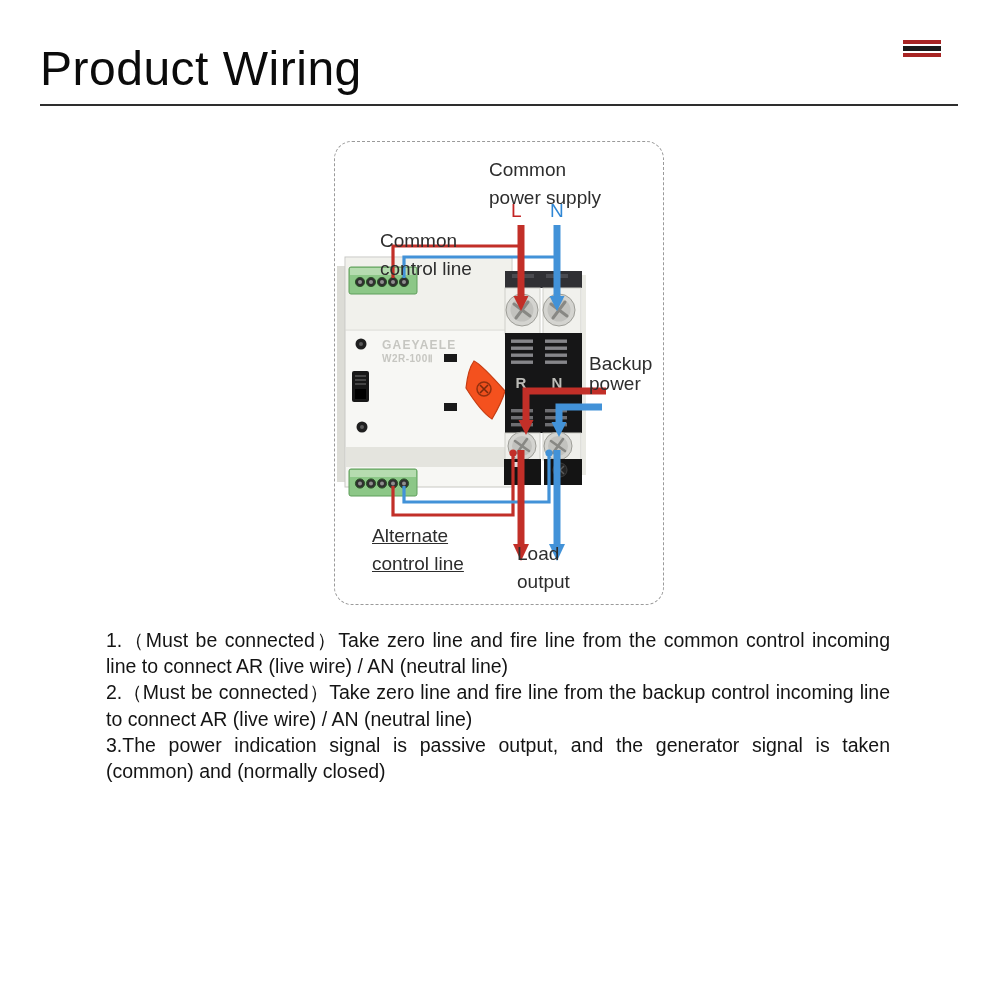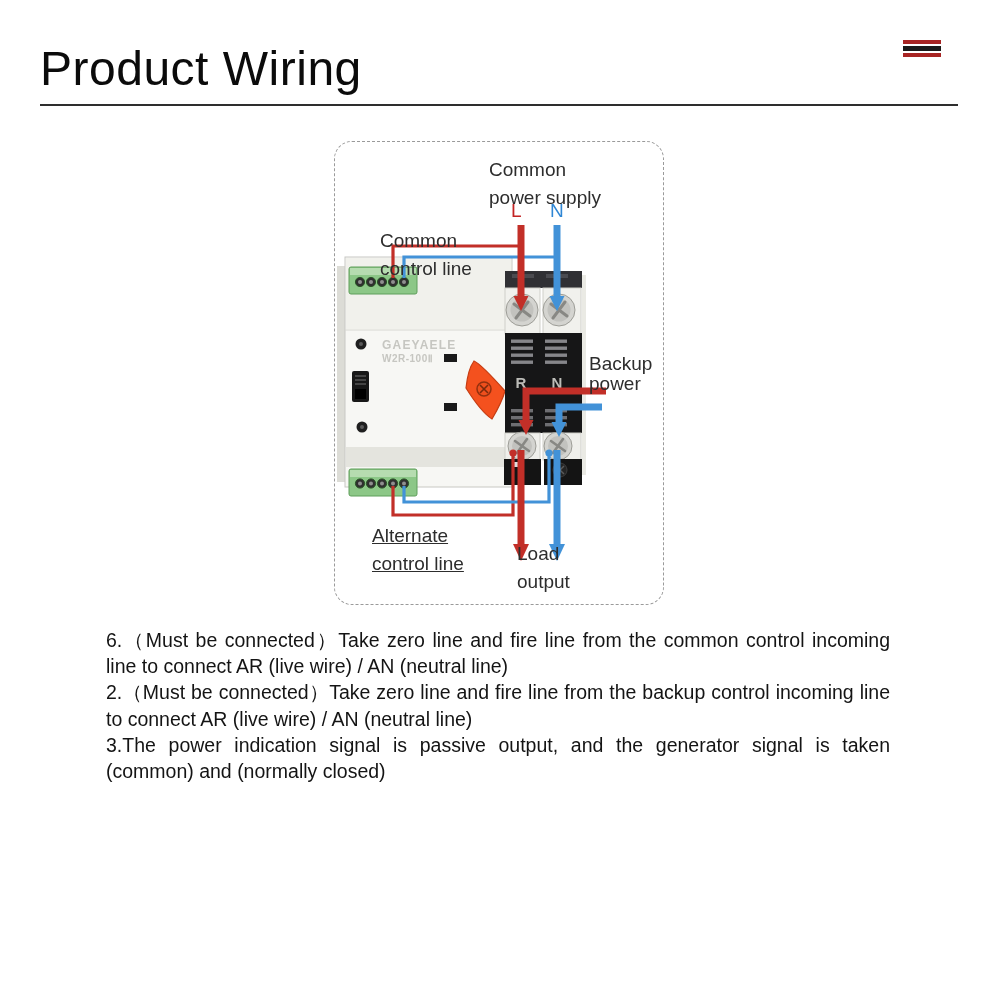--- a/index.html
+++ b/index.html
@@ -214,18 +214,18 @@
 
   <div class="dlabel lbl-common-power">Common power supply</div>
   <div class="dlabel lbl-L">L</div>
   <div class="dlabel lbl-N">N</div>
   <div class="dlabel lbl-common-control">Common control line</div>
   <div class="dlabel lbl-backup">Backup power</div>
   <div class="dlabel lbl-alt-control">Alternate control line</div>
   <div class="dlabel lbl-load">Load output</div>
 
   <div class="instructions">
-    <p>6.（Must be connected）Take zero line and fire line from the common control incoming line to connect AR (live wire) / AN (neutral line)</p>
+    <p>1.（Must be connected）Take zero line and fire line from the common control incoming line to connect AR (live wire) / AN (neutral line)</p>
     <p>2.（Must be connected）Take zero line and fire line from the backup control incoming line to connect AR (live wire) / AN (neutral line)</p>
     <p>3.The power indication signal is passive output, and the generator signal is taken (common) and (normally closed)</p>
   </div>
 
 </div>
 
 </body></html>

